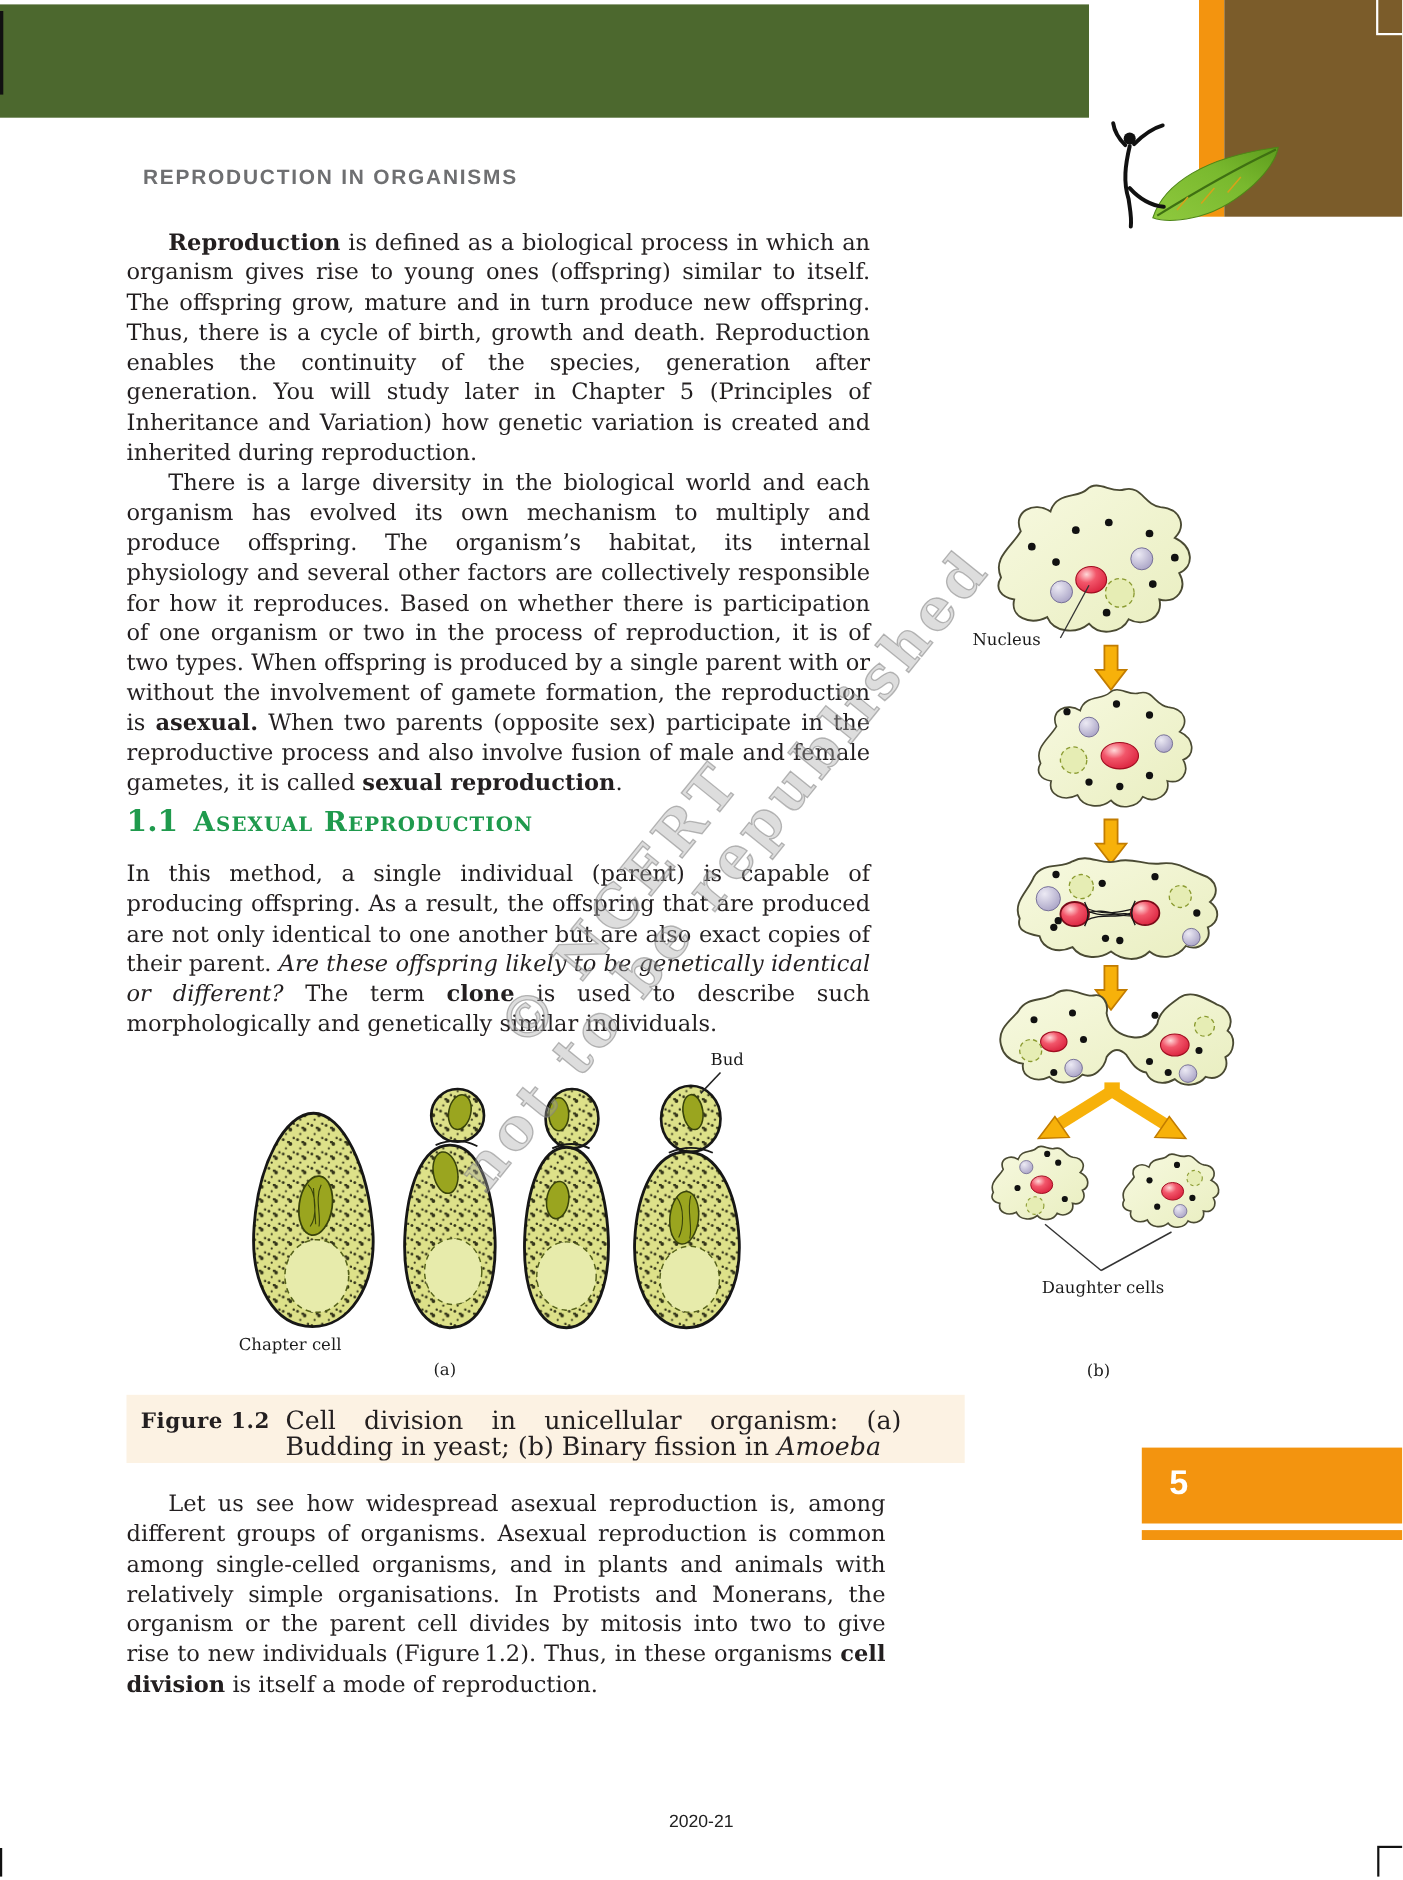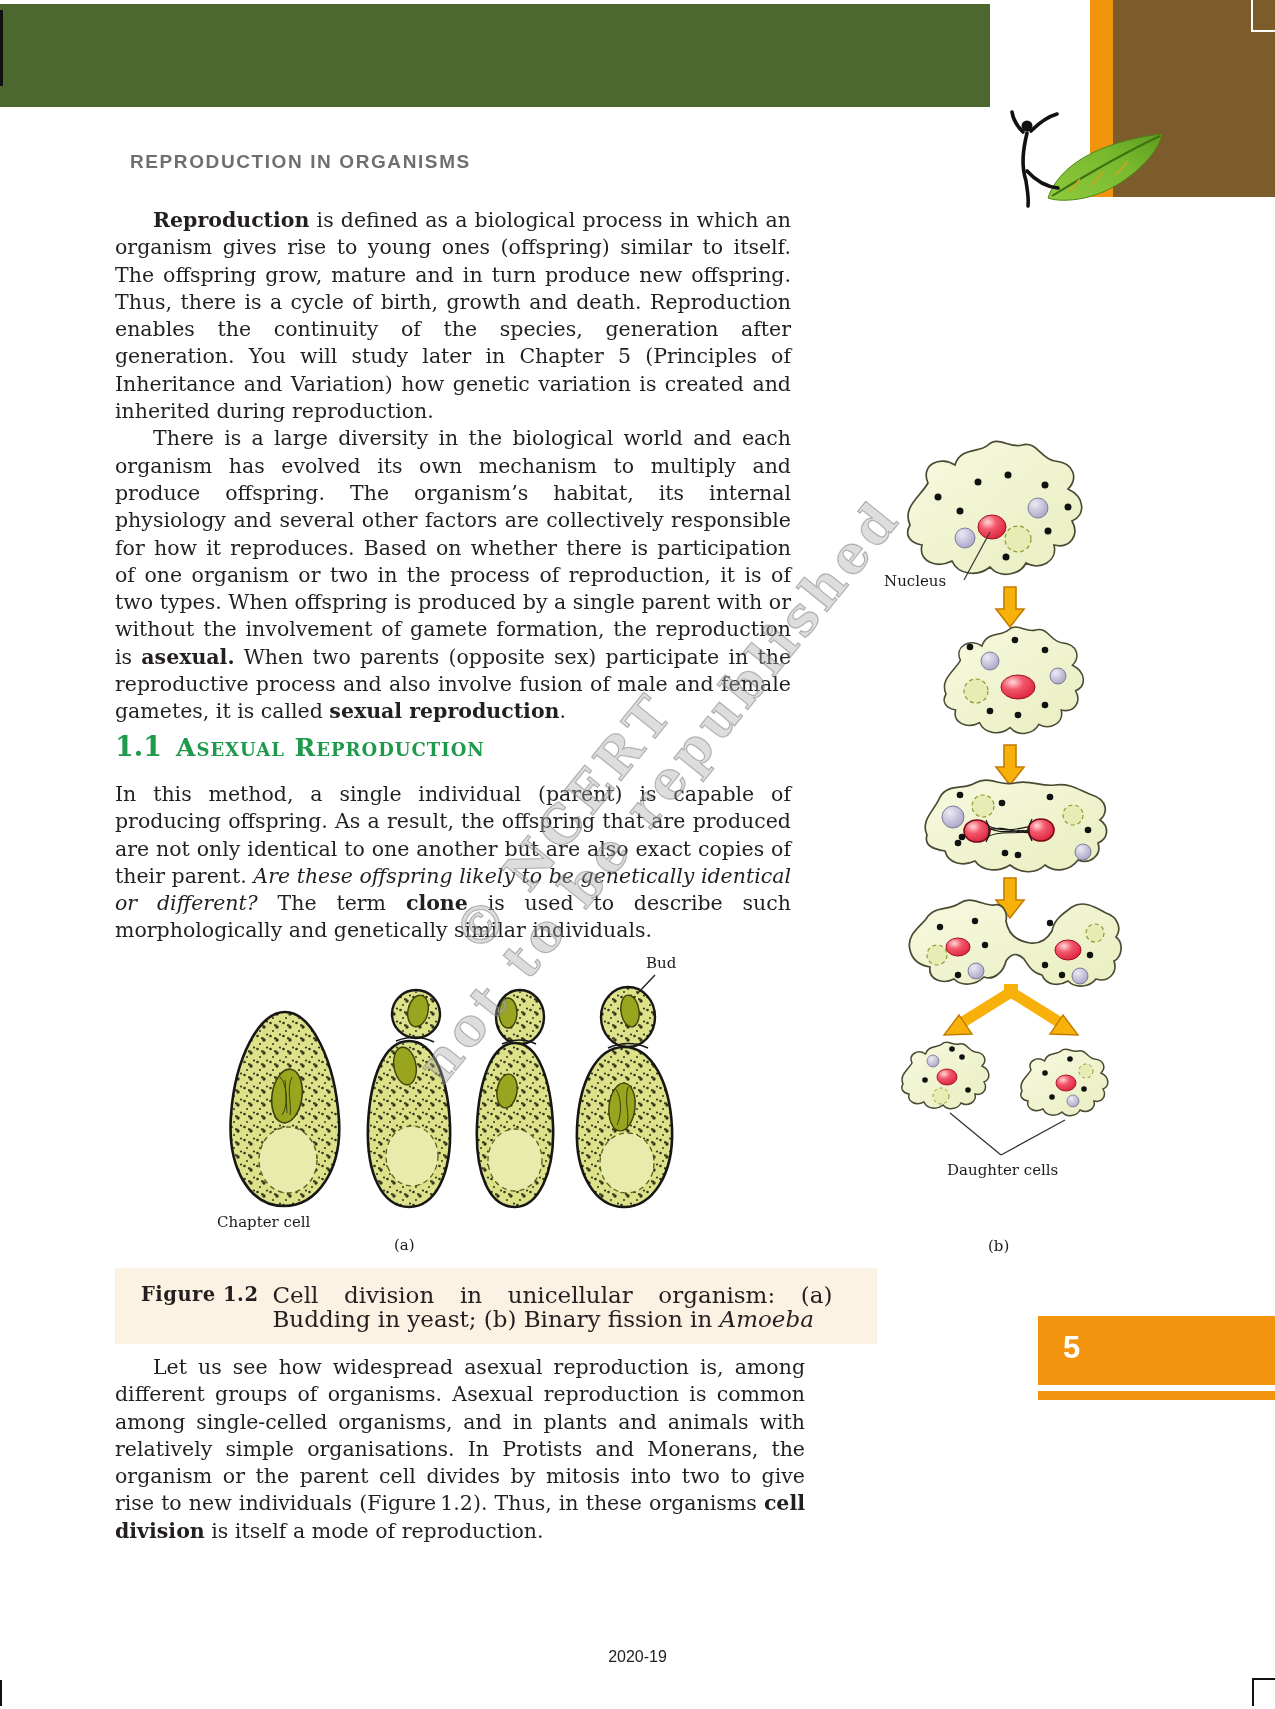--- a/index.html
+++ b/index.html
@@ -22,22 +22,22 @@
   .b{font-weight:bold;} .i{font-style:italic;}
   .abs-p3{position:absolute;left:115px;top:781px;width:676px;}
   .abs-p4{position:absolute;left:115px;top:1354px;width:690px;}
   
   .heading{position:absolute;left:115px;top:731px;color:var(--heading_green,#1f9a4d);}
   .hnum{font-size:27px;font-weight:bold;text-align:right;}
   .htitle{font-size:25px;font-weight:bold;font-variant:small-caps;margin-left:14px;letter-spacing:1px;}
   
   .figlabel{position:absolute;font-size:15px;color:#1a1a1a;}
   
-  .capbox{position:absolute;left:115px;top:1268px;width:762px;height:76px;background:var(--caption_bg,#fcf2e3);
-          display:flex;align-items:flex-end;padding:13px;box-sizing:border-box;}
+  .capbox{position:absolute;left:115px;top:1268px;width:762px;height:62px;background:var(--caption_bg,#fcf2e3);
+          display:flex;align-items:center;padding:0;box-sizing:border-box;}
   .capbox .inner{display:flex;margin:9px 0 0 13px;}
   .caplabel{font-size:19.5px;font-weight:bold;white-space:nowrap;margin-right:14px;letter-spacing:.5px;}
   .captext{font-size:23px;width:560px;line-height:24px;text-align:justify;}
   
   .wm{position:absolute;font-family:"DejaVu Serif",serif;font-weight:bold;white-space:nowrap;
       color:rgba(165,165,165,0.38);-webkit-text-stroke:1.2px rgba(130,130,130,0.55);
       letter-spacing:5px;transform-origin:left bottom;pointer-events:none;}
   .wm1{left:488px;top:903px;font-size:52px;transform:rotate(-51deg);}
   .wm2{left:452px;top:1033px;font-size:52px;transform:rotate(-51deg);}
   
@@ -319,14 +319,14 @@
   </div>
 
   <span class="wm wm1">© NCERT</span>
   <span class="wm wm2">not to be republished</span>
 
   <div class="tab">
     <div class="tabnum">5</div>
   </div>
   <div class="tabstrip"></div>
 
-  <div class="footer">2020-19</div>
+  <div class="footer">2020-21</div>
 </div>
 
 </body></html>

